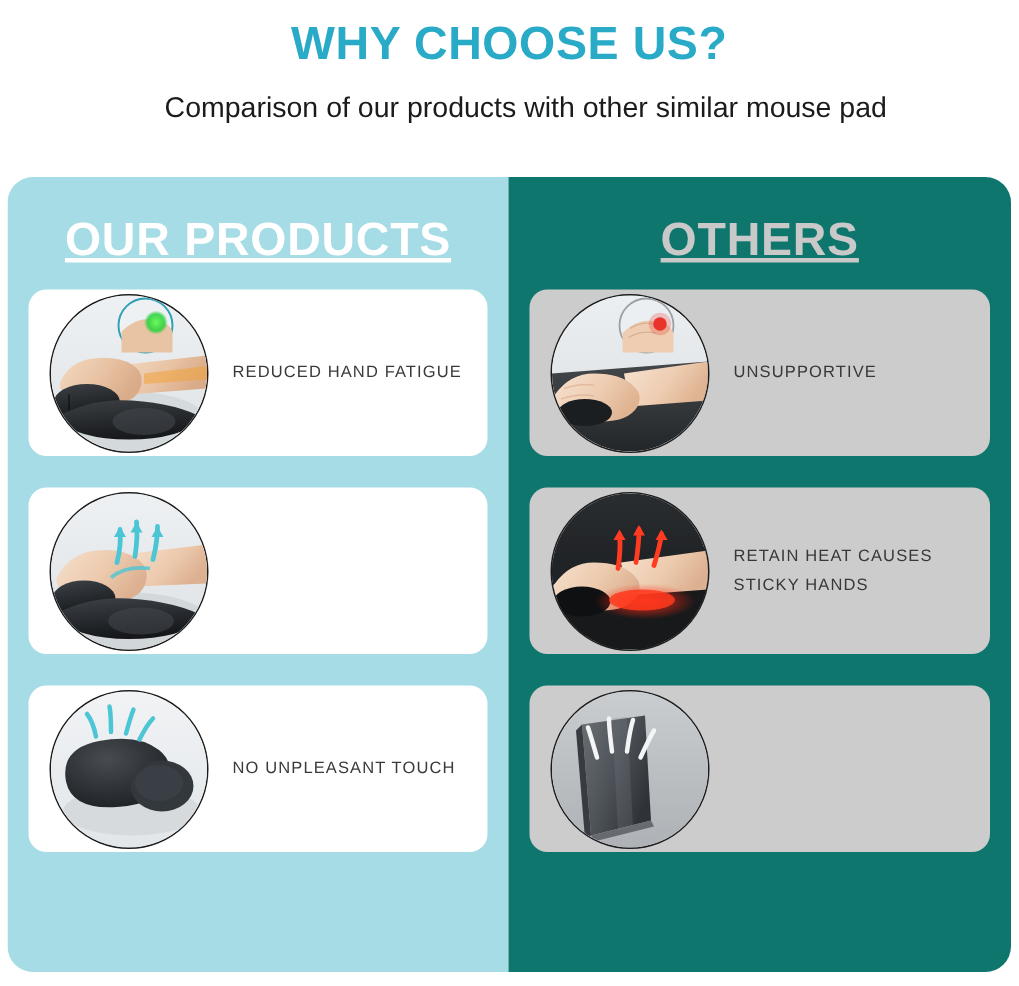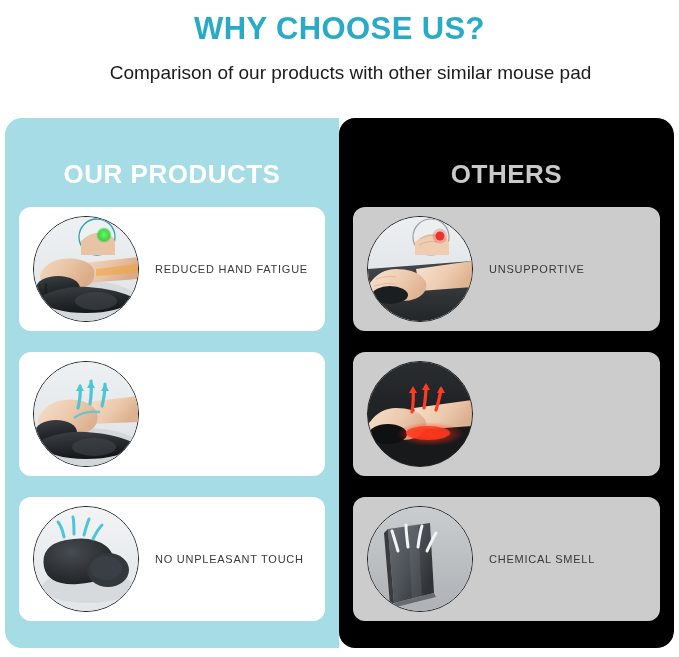--- a/index.html
+++ b/index.html
@@ -54,40 +54,40 @@
     position: relative;
     box-sizing: border-box;
   }
   .col-ours {
     width: 334px;
     background: #a5dce5;
     padding: 0 14px;
   }
   .col-others {
     width: 335px;
-    background: #000000;
+    background: #0f766e;
     padding: 0 14px;
-    border-radius: 16px;
   }
   .col-header {
     text-align: center;
-    font-size: 26px;
+    font-size: 31px;
     font-weight: bold;
     letter-spacing: 0.5px;
-    padding-top: 39px;
+    padding-top: 25px;
     padding-bottom: 16px;
     line-height: 34px;
     font-family: "Liberation Sans Narrow", "Liberation Sans", sans-serif;
+    text-decoration: underline;
   }
   .col-ours .col-header { color: #ffffff; }
   .col-others .col-header { color: #c9c9c9; }
 
   
   .card {
-    height: 124px;
+    height: 111px;
     border-radius: 12px;
     margin-bottom: 21px;
     display: flex;
     align-items: center;
     box-sizing: border-box;
     padding-left: 14px;
   }
   .col-ours .card {
     background: #ffffff;
   }
@@ -342,20 +342,21 @@
             <path d="M56 46 q2 -13 2 -22"></path>
             <path d="M68 48 q4 -13 5 -21"></path>
           </g>
           <g fill="#ff3b22">
             <path d="M45 24 l-4 7 l8 0 Z"></path>
             <path d="M58 21 l-4 7 l8 0 Z"></path>
             <path d="M73 24 l-4 7 l8 0 Z"></path>
           </g>
         </svg>
       </div>
+      <div class="card-label">RETAIN HEAT CAUSES STICKY HANDS</div>
     </div>
 
     <div class="card">
       <div class="photo">
         <svg width="104" height="104" viewBox="0 0 104 104">
           <defs>
             <linearGradient id="bgF" x1="0" y1="0" x2="0" y2="1">
               <stop offset="0%" stop-color="#c9cdd0"></stop>
               <stop offset="100%" stop-color="#aeb2b6"></stop>
             </linearGradient>
@@ -374,16 +375,15 @@
           <path d="M40 18 L50 17 L54 90 L44 93 Z" fill="#7b8086" opacity="0.25"></path>
 
           <g stroke="#f2f4f5" stroke-width="3" fill="none" stroke-linecap="round">
             <path d="M30 44 q-4 -14 -6 -20"></path>
             <path d="M40 40 q-2 -16 -2 -22"></path>
             <path d="M50 40 q2 -15 4 -21"></path>
             <path d="M59 44 q6 -13 9 -18"></path>
           </g>
         </svg>
       </div>
-      <div class="card-label">CHEMICAL SMELL</div>
     </div>
   </div>
 </div>
 
 </body></html>

